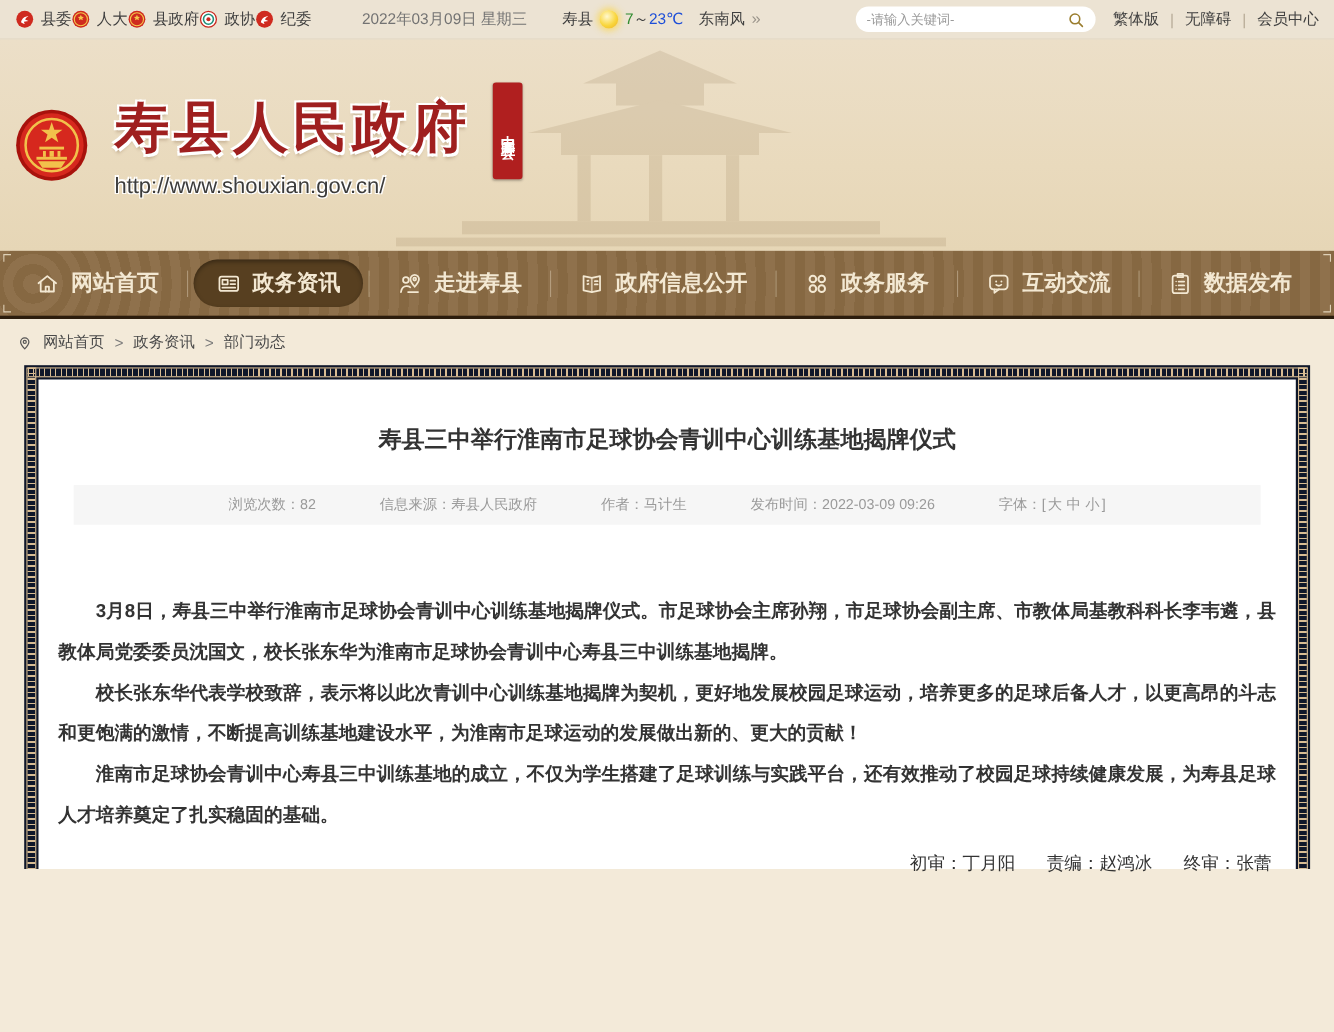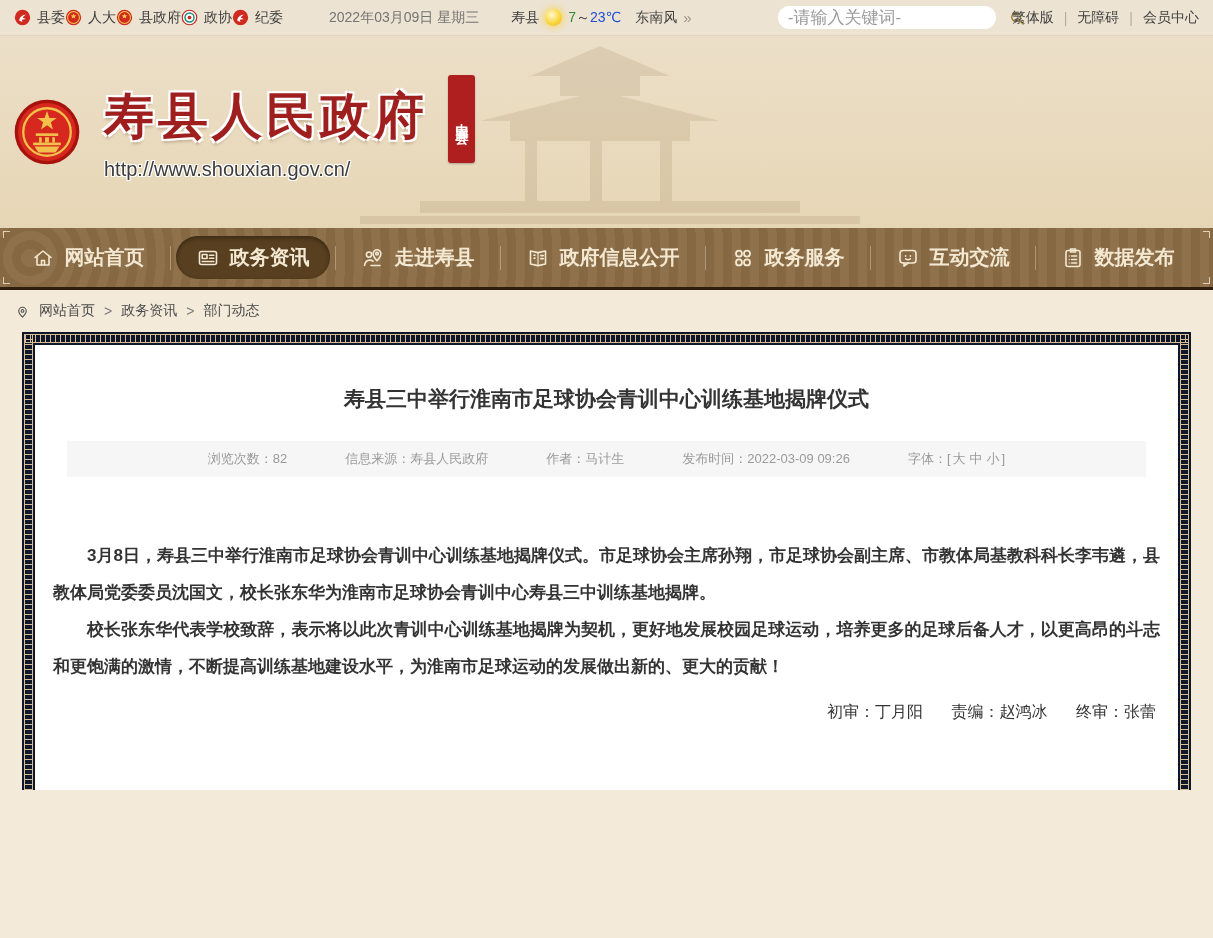--- a/index.html
+++ b/index.html
@@ -13,21 +13,21 @@
   .topbar-link { display:flex; align-items:center; gap:6px; cursor:pointer; }
   .topbar-date { margin-left:46px; color:#737373; }
   .weather { display:flex; align-items:center; gap:6px; margin-left:32px; }
   .sun { width:17px; height:17px; border-radius:50%;
     background:radial-gradient(circle at 40% 35%, #fff8cf, #f9d63d 55%, #eeb01e);
     box-shadow:0 0 6px 2px rgba(250,215,80,.75); }
   .t-low { color:#2e8b2e; } .t-high { color:#1d4ed8; }
   .wind { margin-left:8px; } .more-arrow { color:#9a948a; font-size:15px; cursor:pointer; }
   .search-pill { margin-left:auto; width:218px; height:23px; background:#fff;
     border-radius:12px; display:flex; align-items:center; padding:0 10px; }
-  .search-pill input { flex:1; border:none; outline:none; font-size:17px; color:#15803d;
+  .search-pill input { flex:1; border:none; outline:none; font-size:12px; color:#15803d;
     background:transparent; font-family:inherit; }
   .search-pill input::placeholder { color:#9a9a9a; }
   .utility { display:flex; align-items:center; gap:10px; margin-left:16px; font-size:14px; }
   .utility .u-link { cursor:pointer; }
   .u-sep { color:#b7ab97; }
 
   
   .banner { height:192px; position:relative; overflow:hidden;
     background:linear-gradient(180deg,#ecdfc8 0%,#e9dabd 60%,#e6d6b6 100%); }
   .banner-bg { position:absolute; left:300px; top:0; opacity:.13; }
@@ -335,20 +335,21 @@
       <span class="meta-item"><span>作者：</span><span>马计生</span></span>
       <span class="meta-item"><span>发布时间：</span><span>2022-03-09 09:26</span></span>
       <span class="meta-item">
         <span>字体：[</span><span class="font-size-btn">大</span><span class="font-size-btn">中</span><span class="font-size-btn">小</span><span>]</span>
       </span>
     </div>
 
     <div class="article-body">
       <p>3月8日，寿县三中举行淮南市足球协会青训中心训练基地揭牌仪式。市足球协会主席孙翔，市足球协会副主席、市教体局基教科科长李韦遴，县教体局党委委员沈国文，校长张东华为淮南市足球协会青训中心寿县三中训练基地揭牌。</p>
       <p>校长张东华代表学校致辞，表示将以此次青训中心训练基地揭牌为契机，更好地发展校园足球运动，培养更多的足球后备人才，以更高昂的斗志和更饱满的激情，不断提高训练基地建设水平，为淮南市足球运动的发展做出新的、更大的贡献！</p>
+      <p>淮南市足球协会青训中心寿县三中训练基地的成立，不仅为学生搭建了足球训练与实践平台，还有效推动了校园足球持续健康发展，为寿县足球人才培养奠定了扎实稳固的基础。</p>
       <div class="audit-line">
         <span>初审：丁月阳</span>
         <span>责编：赵鸿冰</span>
         <span>终审：张蕾</span>
       </div>
     </div>
   </div>
 </div>
 
 </body></html>

